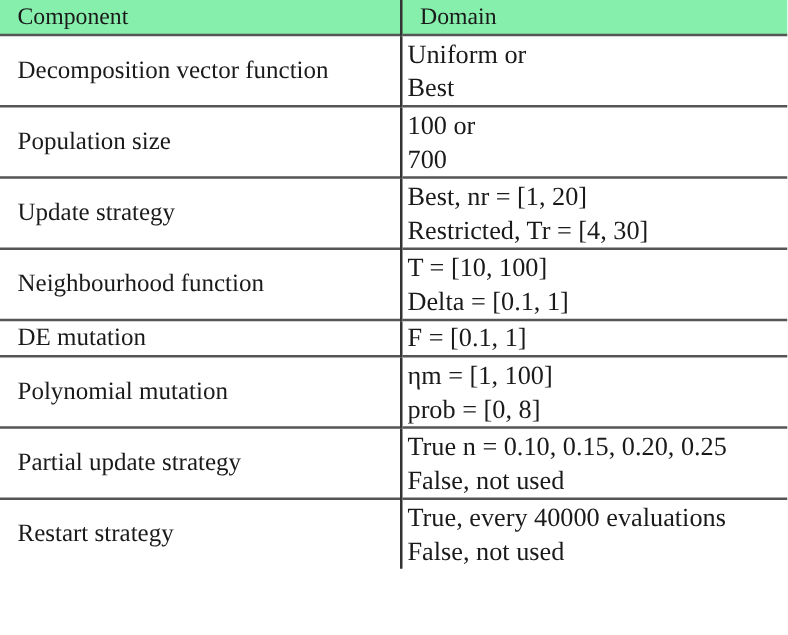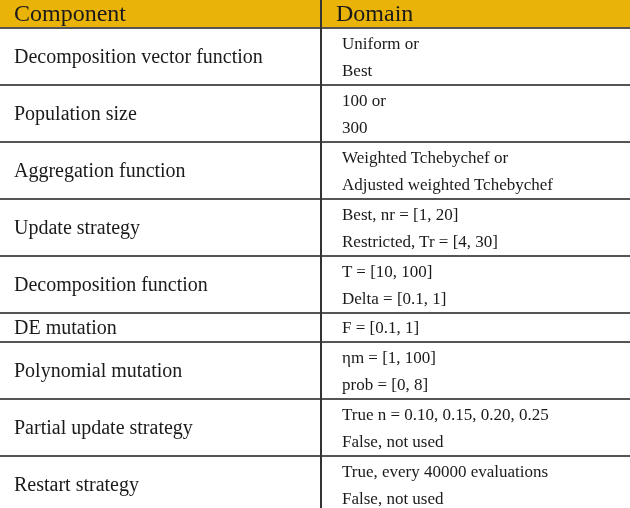--- a/index.html
+++ b/index.html
@@ -1,24 +1,24 @@
 <!DOCTYPE html>
 <html><head>
 <meta charset="utf-8">
 <style>
   html, body { margin: 0; padding: 0; background: #ffffff; }
   body { width: 630px; height: 508px; overflow: hidden; font-family: "Liberation Serif", "DejaVu Serif", serif; color: #1a1a1a; }
   table { border-collapse: collapse; width: 630px; table-layout: fixed; }
   col.c1 { width: 321px; }
   col.c2 { width: 309px; }
   th, td { padding: 0; vertical-align: middle; text-align: left; font-weight: normal; }
-  thead th { background: #eab308; font-size: 24px; height: 27px; padding-left: 14px; line-height: 27px; }
+  thead th { background: #86efac; font-size: 19px; height: 27px; padding-left: 14px; line-height: 27px; }
   thead th.c2 { padding-left: 14px; margin-top: 39px; }
   td.comp { font-size: 20px; padding-left: 14px; }
-  td.dom { font-size: 17px; padding-left: 20px; line-height: 27px; }
+  td.dom { font-size: 21px; padding-left: 4px; line-height: 27px; }
   td.c2, th.c2 { border-left: 2px solid #333; }
   tbody tr { border-top: 2px solid #555; }
   tr.h2 td { height: 55px; }
   tr.h1 td { height: 26px; margin-top: 37px; }
   .line { display: block; white-space: nowrap; }
 </style>
 </head>
 <body>
 
 <table>
@@ -37,39 +37,32 @@
       <td class="comp">Decomposition vector function</td>
       <td class="dom c2">
         <span class="line">Uniform or</span>
         <span class="line">Best</span>
       </td>
     </tr>
     <tr class="h2">
       <td class="comp">Population size</td>
       <td class="dom c2">
         <span class="line">100 or</span>
-        <span class="line">300</span>
-      </td>
-    </tr>
-    <tr class="h2">
-      <td class="comp">Aggregation function</td>
-      <td class="dom c2">
-        <span class="line">Weighted Tchebychef or</span>
-        <span class="line">Adjusted weighted Tchebychef</span>
+        <span class="line">700</span>
       </td>
     </tr>
     <tr class="h2">
       <td class="comp">Update strategy</td>
       <td class="dom c2">
         <span class="line">Best, nr = [1, 20]</span>
         <span class="line">Restricted, Tr = [4, 30]</span>
       </td>
     </tr>
     <tr class="h2">
-      <td class="comp">Decomposition function</td>
+      <td class="comp">Neighbourhood function</td>
       <td class="dom c2">
         <span class="line">T = [10, 100]</span>
         <span class="line">Delta = [0.1, 1]</span>
       </td>
     </tr>
     <tr class="h1">
       <td class="comp">DE mutation</td>
       <td class="dom c2">
         <span class="line">F = [0.1, 1]</span>
       </td>

